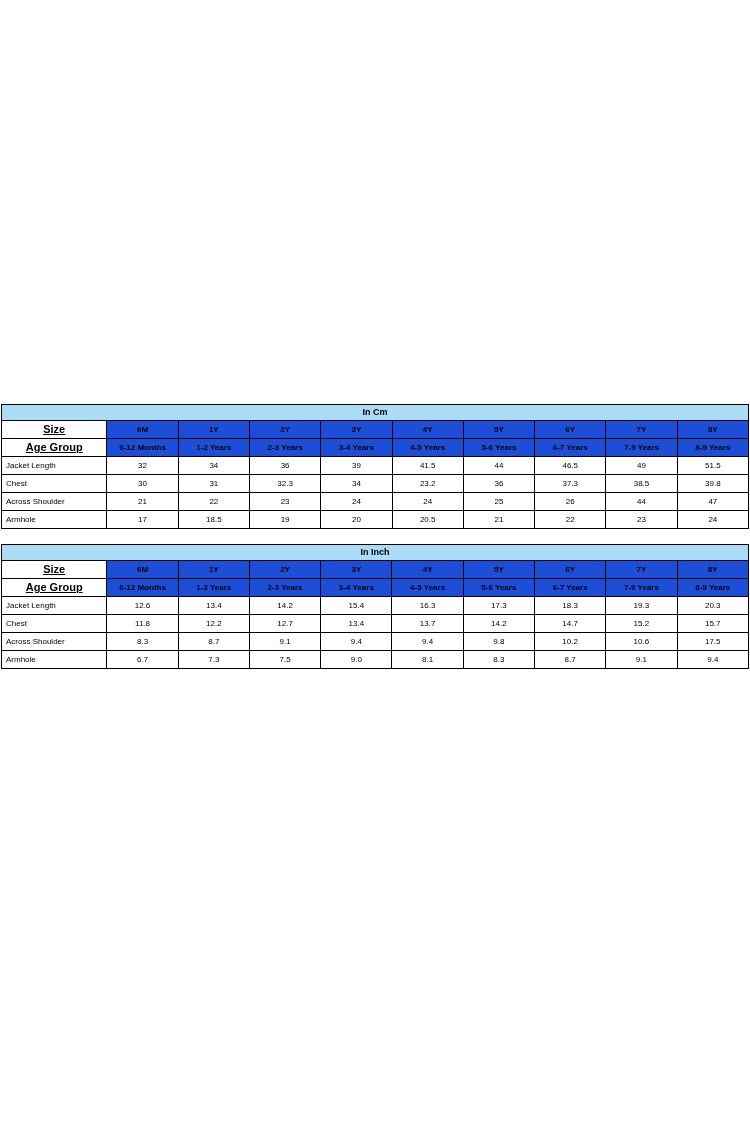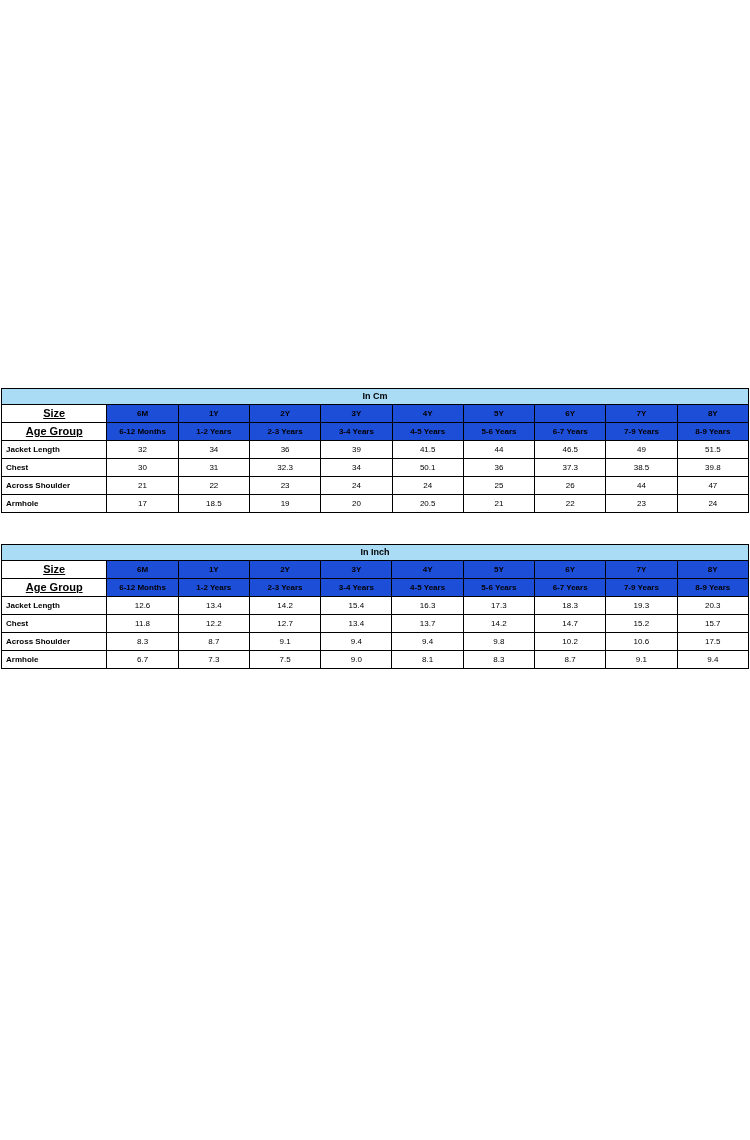--- a/index.html
+++ b/index.html
@@ -19,21 +19,21 @@
     left: 0;
     top: 0;
     width: 750px;
     height: 1140px;
   }
   .table-wrap {
     position: absolute;
     left: 1px;
     width: 748px;
   }
-  #cm-table-wrap { top: 388px; }
+  #cm-table-wrap { top: 404px; }
   #inch-table-wrap { top: 544px; }
 
   table.size-table {
     border-collapse: collapse;
     width: 748px;
     table-layout: fixed;
     font-size: 8px;
   }
   table.size-table td,
   table.size-table th {
@@ -51,21 +51,21 @@
     font-size: 9px;
     height: 15px;
   }
   table.size-table .col-head {
     background: #1d4ed8;
     font-weight: bold;
     font-size: 8px;
   }
   table.size-table .row-label {
     text-align: left;
-    font-weight: bold;
+    font-weight: normal;
     padding-left: 4px;
     font-size: 8px;
     margin-left: 24px;
   }
   table.size-table .row-label-head {
     text-align: center;
     font-weight: bold;
     font-size: 11px;
     text-decoration: underline;
   }
@@ -130,21 +130,21 @@
             <td>46.5</td>
             <td>49</td>
             <td>51.5</td>
           </tr>
           <tr>
             <td class="row-label">Chest</td>
             <td>30</td>
             <td>31</td>
             <td>32.3</td>
             <td>34</td>
-            <td>50.1</td>
+            <td>23.2</td>
             <td>36</td>
             <td>37.3</td>
             <td>38.5</td>
             <td>39.8</td>
           </tr>
           <tr>
             <td class="row-label">Across Shoulder</td>
             <td>21</td>
             <td>22</td>
             <td>23</td>

